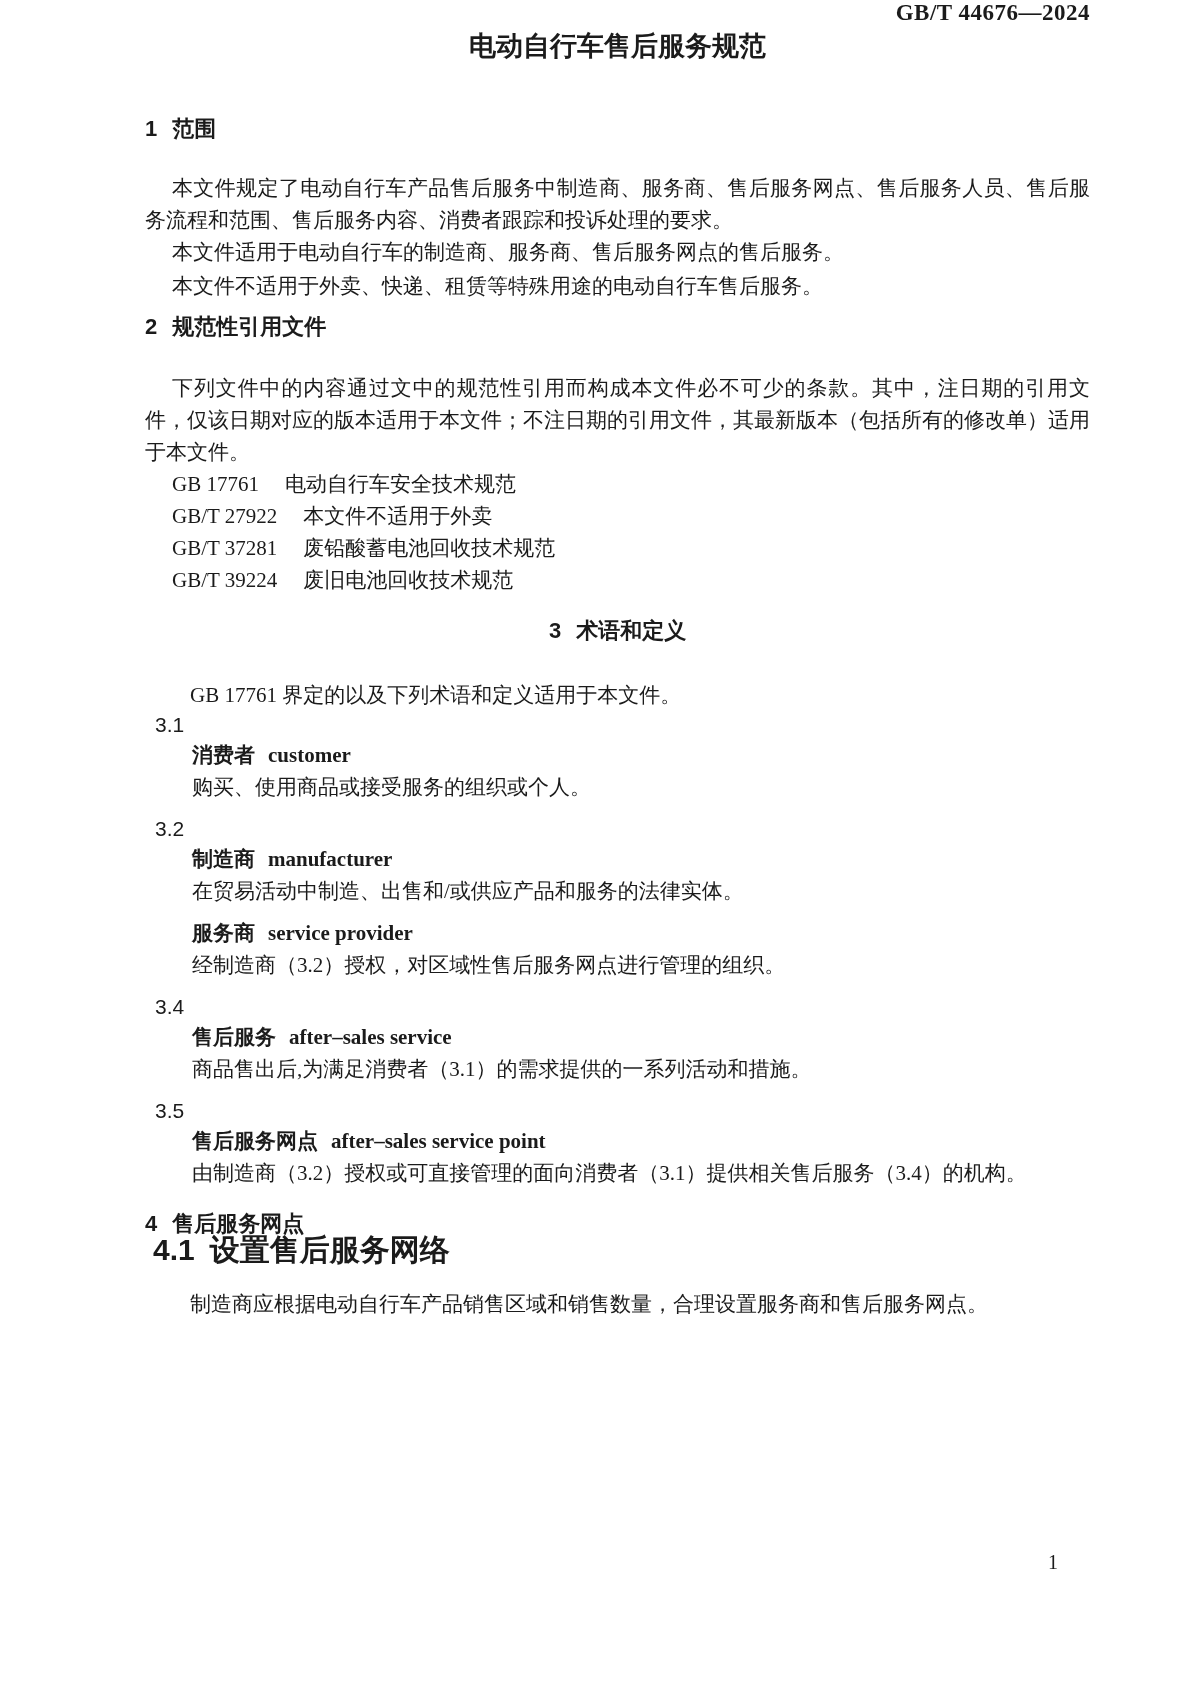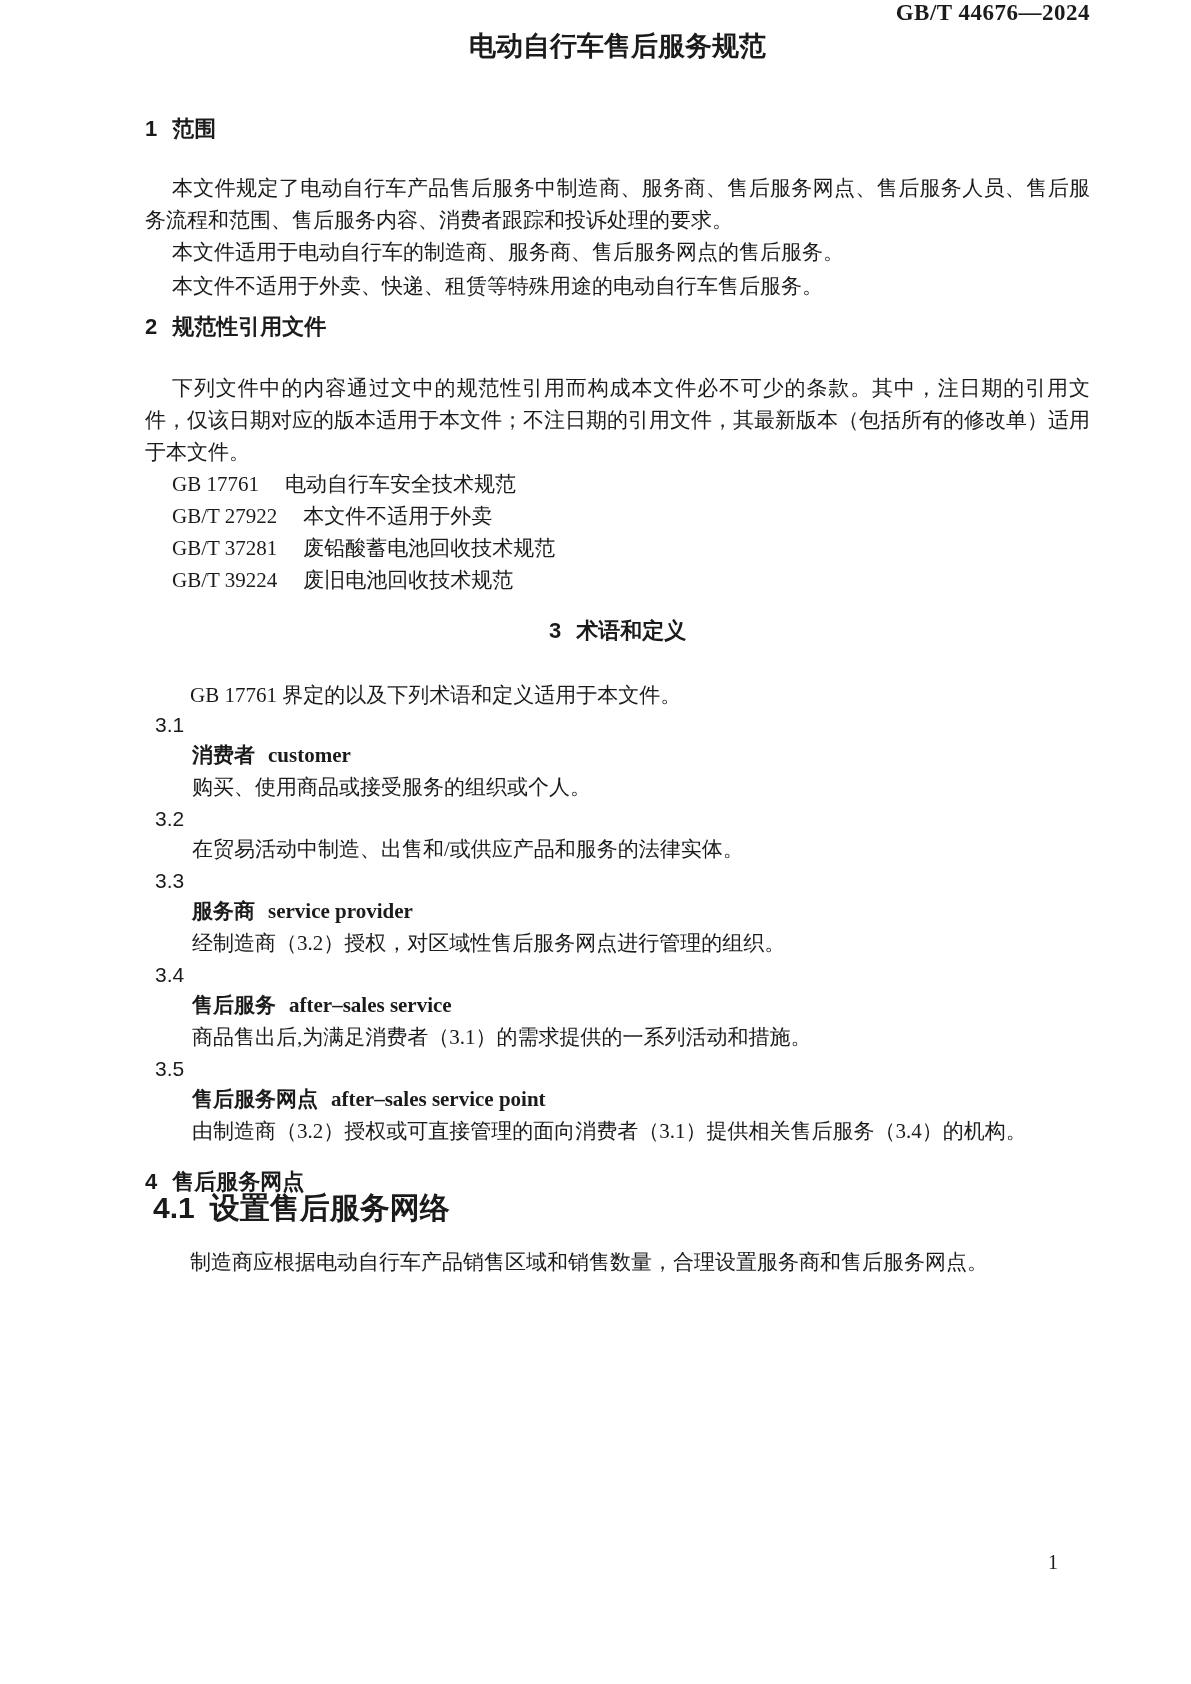--- a/index.html
+++ b/index.html
@@ -68,21 +68,21 @@
     font-size: 21px;
     line-height: 32px;
     padding-left: 27px;
   }
   .ref-code { margin-right: 26px; }
 
   #h3 { margin-top: 22px; text-align: center; }
   #s3-intro { margin-top: 36px; line-height: 30px; }
 
   .term-block { margin-top: 0; }
-  .term-block + .term-block { margin-top: 2px; }
+  .term-block + .term-block { margin-top: 12px; }
   .term-num {
     font-family: "Liberation Sans", sans-serif;
     font-size: 21px;
     line-height: 30px;
     padding-left: 10px;
   }
   .term-name { padding-left: 47px; line-height: 30px; }
   .term-zh {
     font-family: "Liberation Sans", sans-serif;
     font-weight: 700;
@@ -166,25 +166,27 @@
   <div class="term-block">
     <div class="term-num">3.1</div>
     <div class="term-name">
       <span class="term-zh">消费者</span><span class="term-en">customer</span>
     </div>
     <div class="term-def">购买、使用商品或接受服务的组织或个人。</div>
   </div>
 
   <div class="term-block">
     <div class="term-num">3.2</div>
+    <div class="term-name">
+      <span class="term-zh">制造商</span><span class="term-en">manufacturer</span>
+    </div>
     <div class="term-def">在贸易活动中制造、出售和/或供应产品和服务的法律实体。</div>
   </div>
 
   <div class="term-block">
-    <div class="term-num">3.3</div>
     <div class="term-name">
       <span class="term-zh">服务商</span><span class="term-en">service provider</span>
     </div>
     <div class="term-def">经制造商（3.2）授权，对区域性售后服务网点进行管理的组织。</div>
   </div>
 
   <div class="term-block">
     <div class="term-num">3.4</div>
     <div class="term-name">
       <span class="term-zh">售后服务</span><span class="term-en">after–sales service</span>

